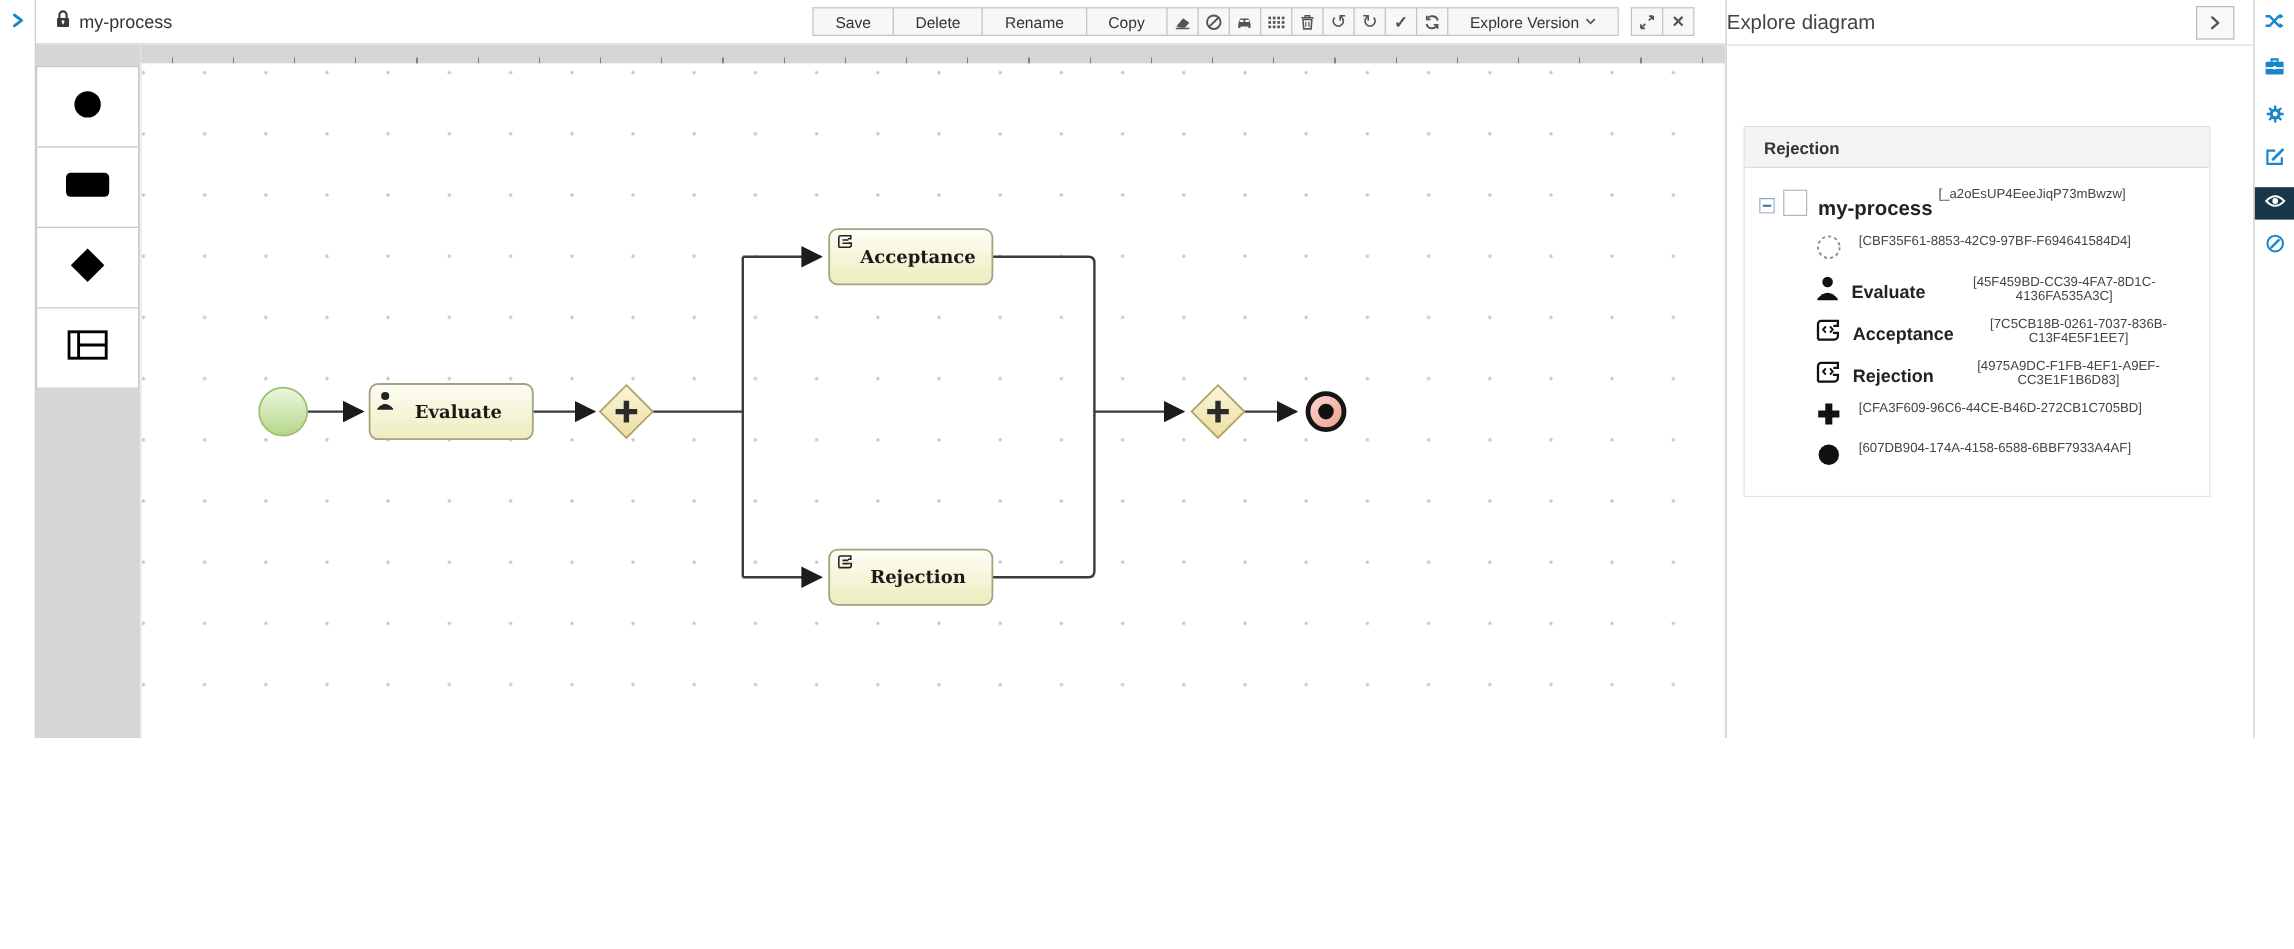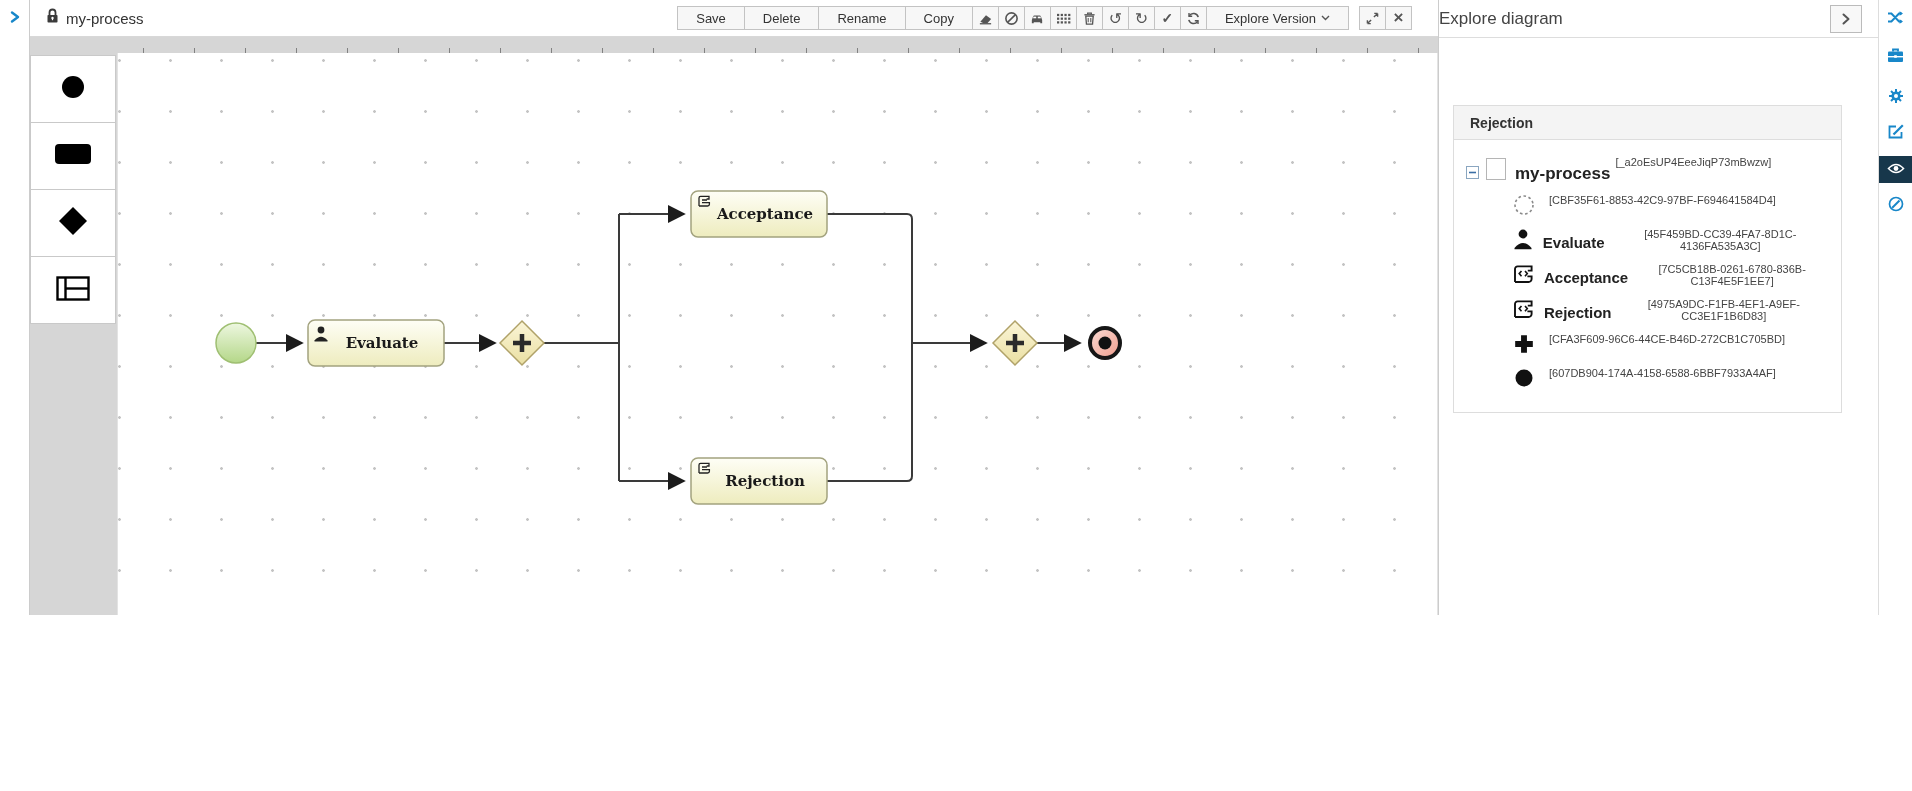--- a/index.html
+++ b/index.html
@@ -368,21 +368,21 @@
 
 
           <div class="tree-row">
             <span class="t-icon">
               <svg width="24" height="22" viewBox="0 0 24 22">
                   <path d="M3 19 v-13 a2.6 2.6 0 0 1 2.6 -2.6 h14 v4.2 h-3.8 M3 19 h13.6 a3 3 0 0 0 3 -3 v-2.6 h-4.2" fill="none" stroke="#111" stroke-width="1.9"></path>
                   <path d="M9.5 8 L7.2 10.6 L9.5 13.2 M13 8 L15.3 10.6 L13 13.2" fill="none" stroke="#111" stroke-width="1.6"></path>
                 </svg>
             </span>
             <span class="tree-name">Acceptance</span>
-            <span class="tree-id">[7C5CB18B-0261-6780-836B-C13F4E5F1EE7]</span>
+            <span class="tree-id">[7C5CB18B-0261-7037-836B-C13F4E5F1EE7]</span>
           </div>
 
           <div class="tree-row">
             <span class="t-icon">
               <svg width="24" height="22" viewBox="0 0 24 22">
                   <path d="M3 19 v-13 a2.6 2.6 0 0 1 2.6 -2.6 h14 v4.2 h-3.8 M3 19 h13.6 a3 3 0 0 0 3 -3 v-2.6 h-4.2" fill="none" stroke="#111" stroke-width="1.9"></path>
                   <path d="M9.5 8 L7.2 10.6 L9.5 13.2 M13 8 L15.3 10.6 L13 13.2" fill="none" stroke="#111" stroke-width="1.6"></path>
                 </svg>
             </span>
             <span class="tree-name">Rejection</span>

